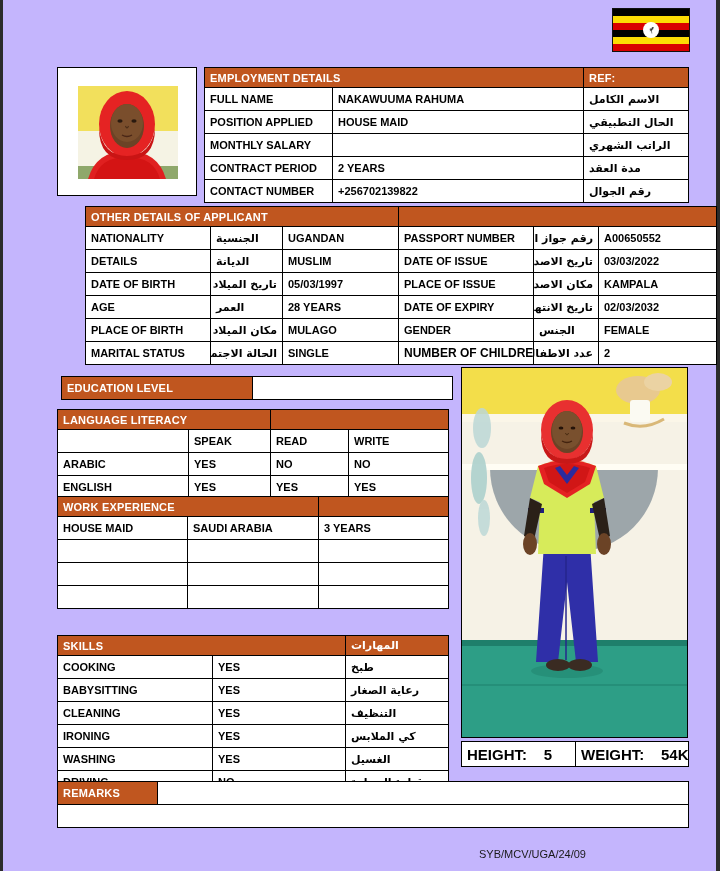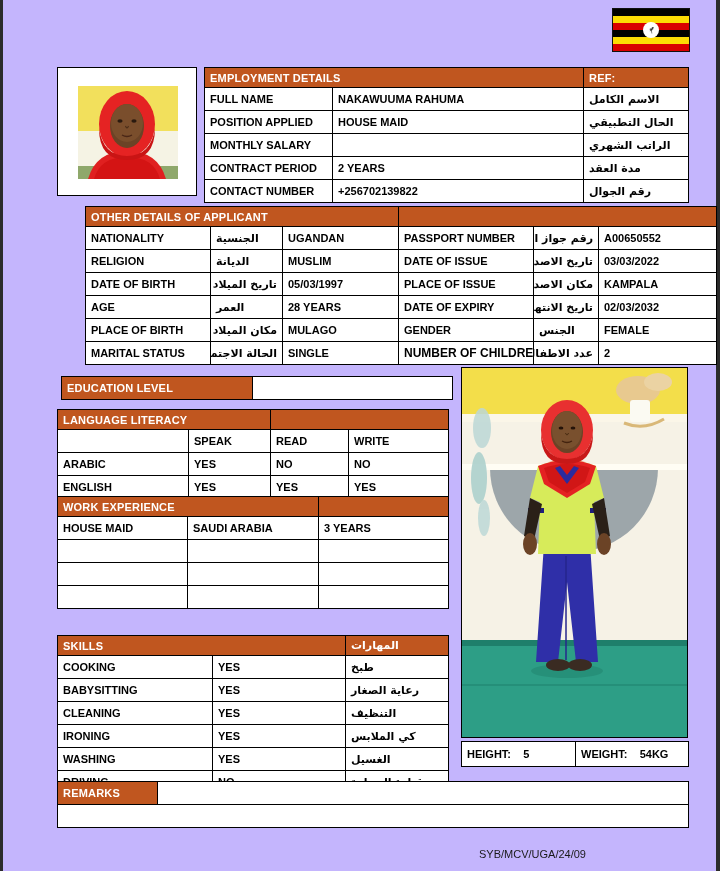--- a/index.html
+++ b/index.html
@@ -87,21 +87,21 @@
   #photo-full {
     position: absolute; left: 461px; top: 367px;
     width: 227px; height: 371px;
     border: 1px solid #000; background: #fff;
     overflow: hidden;
   }
   .ph-inner { position: absolute; inset: 0; overflow: hidden; }
 
   
   #hw { position: absolute; left: 461px; top: 741px; width: 227px; }
-  #hw td { height: 25px; font-size: 11px; }
+  #hw td { height: 25px; font-size: 15px; }
 
   
   #footer {
     position: absolute; left: 0; top: 848px; width: 720px;
     text-align: right; padding-right: 134px;
     font-size: 11px; color: #1a1a1a;
     font-family: "Liberation Sans", sans-serif;
   }
 </style>
 </head>
@@ -209,21 +209,21 @@
 
         <tr>
           <td>NATIONALITY</td>
           <td class="ar">الجنسية</td>
           <td class="val c">UGANDAN</td>
           <td>PASSPORT NUMBER</td>
           <td class="ar">رقم جواز السفر</td>
           <td class="val">A00650552</td>
         </tr>
         <tr>
-          <td>RELIGION</td>
+          <td>DETAILS</td>
           <td class="ar">الديانة</td>
           <td class="val c">MUSLIM</td>
           <td>DATE OF ISSUE</td>
           <td class="ar">تاريخ الاصدار</td>
           <td class="val">03/03/2022</td>
         </tr>
         <tr>
           <td>DATE OF BIRTH</td>
           <td class="ar">تاريخ الميلاد</td>
           <td class="val c">05/03/1997</td>

